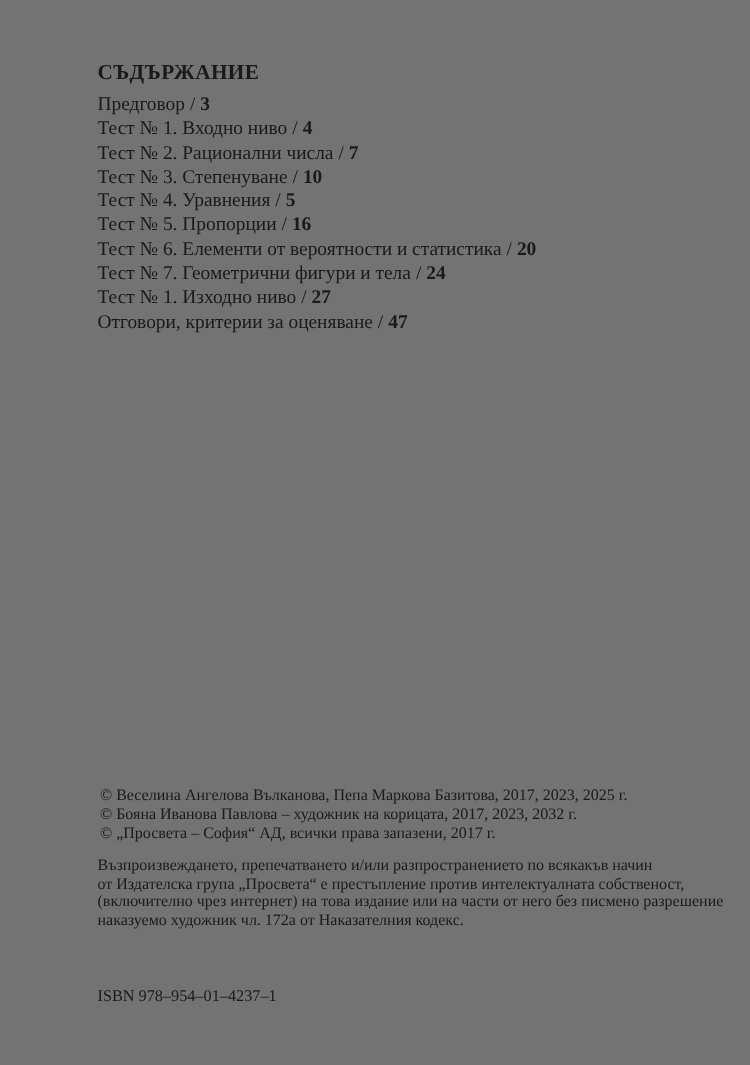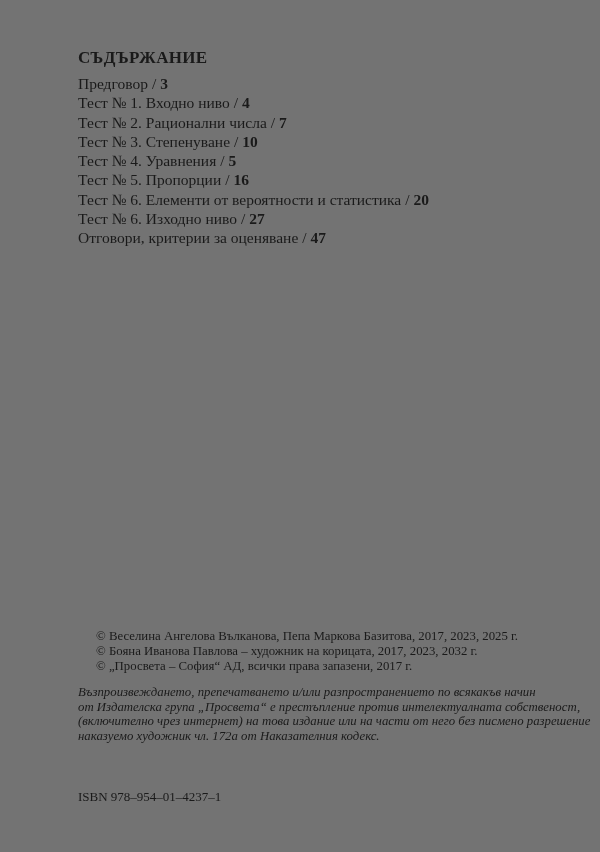--- a/index.html
+++ b/index.html
@@ -34,33 +34,32 @@
     white-space: nowrap;
   }
   .toc-sep {
     margin: 0 4px;
   }
   .toc-page {
     font-weight: bold;
   }
   .copyright-section {
     position: absolute;
-    left: 96px;
+    left: 80px;
     top: 629px;
   }
   .copyright-line {
     font-size: 12.8px;
     line-height: 15px;
     white-space: nowrap;
   }
   .legal-section {
     position: absolute;
     left: 78px;
     top: 685px;
-    font-style: italic;
   }
   .legal-line {
     font-size: 12.8px;
     line-height: 14.5px;
     white-space: nowrap;
   }
   .isbn-line {
     position: absolute;
     left: 78px;
     top: 766px;
@@ -93,21 +92,24 @@
     <div class="toc-entry">
       <span>Тест № 4. Уравнения</span><span class="toc-sep">/</span><span class="toc-page">5</span>
     </div>
     <div class="toc-entry">
       <span>Тест № 5. Пропорции</span><span class="toc-sep">/</span><span class="toc-page">16</span>
     </div>
     <div class="toc-entry">
       <span>Тест № 6. Елементи от вероятности и статистика</span><span class="toc-sep">/</span><span class="toc-page">20</span>
     </div>
     <div class="toc-entry">
-      <span>Тест № 6. Изходно ниво</span><span class="toc-sep">/</span><span class="toc-page">27</span>
+      <span>Тест № 7. Геометрични фигури и тела</span><span class="toc-sep">/</span><span class="toc-page">24</span>
+    </div>
+    <div class="toc-entry">
+      <span>Тест № 1. Изходно ниво</span><span class="toc-sep">/</span><span class="toc-page">27</span>
     </div>
     <div class="toc-entry">
       <span>Отговори, критерии за оценяване</span><span class="toc-sep">/</span><span class="toc-page">47</span>
     </div>
   </div>
 
   <div class="copyright-section">
     <div class="copyright-line">© Веселина Ангелова Вълканова, Пепа Маркова Базитова, 2017, 2023, 2025 г.</div>
     <div class="copyright-line">© Бояна Иванова Павлова – художник на корицата, 2017, 2023, 2032 г.</div>
     <div class="copyright-line">© „Просвета – София“ АД, всички права запазени, 2017 г.</div>

